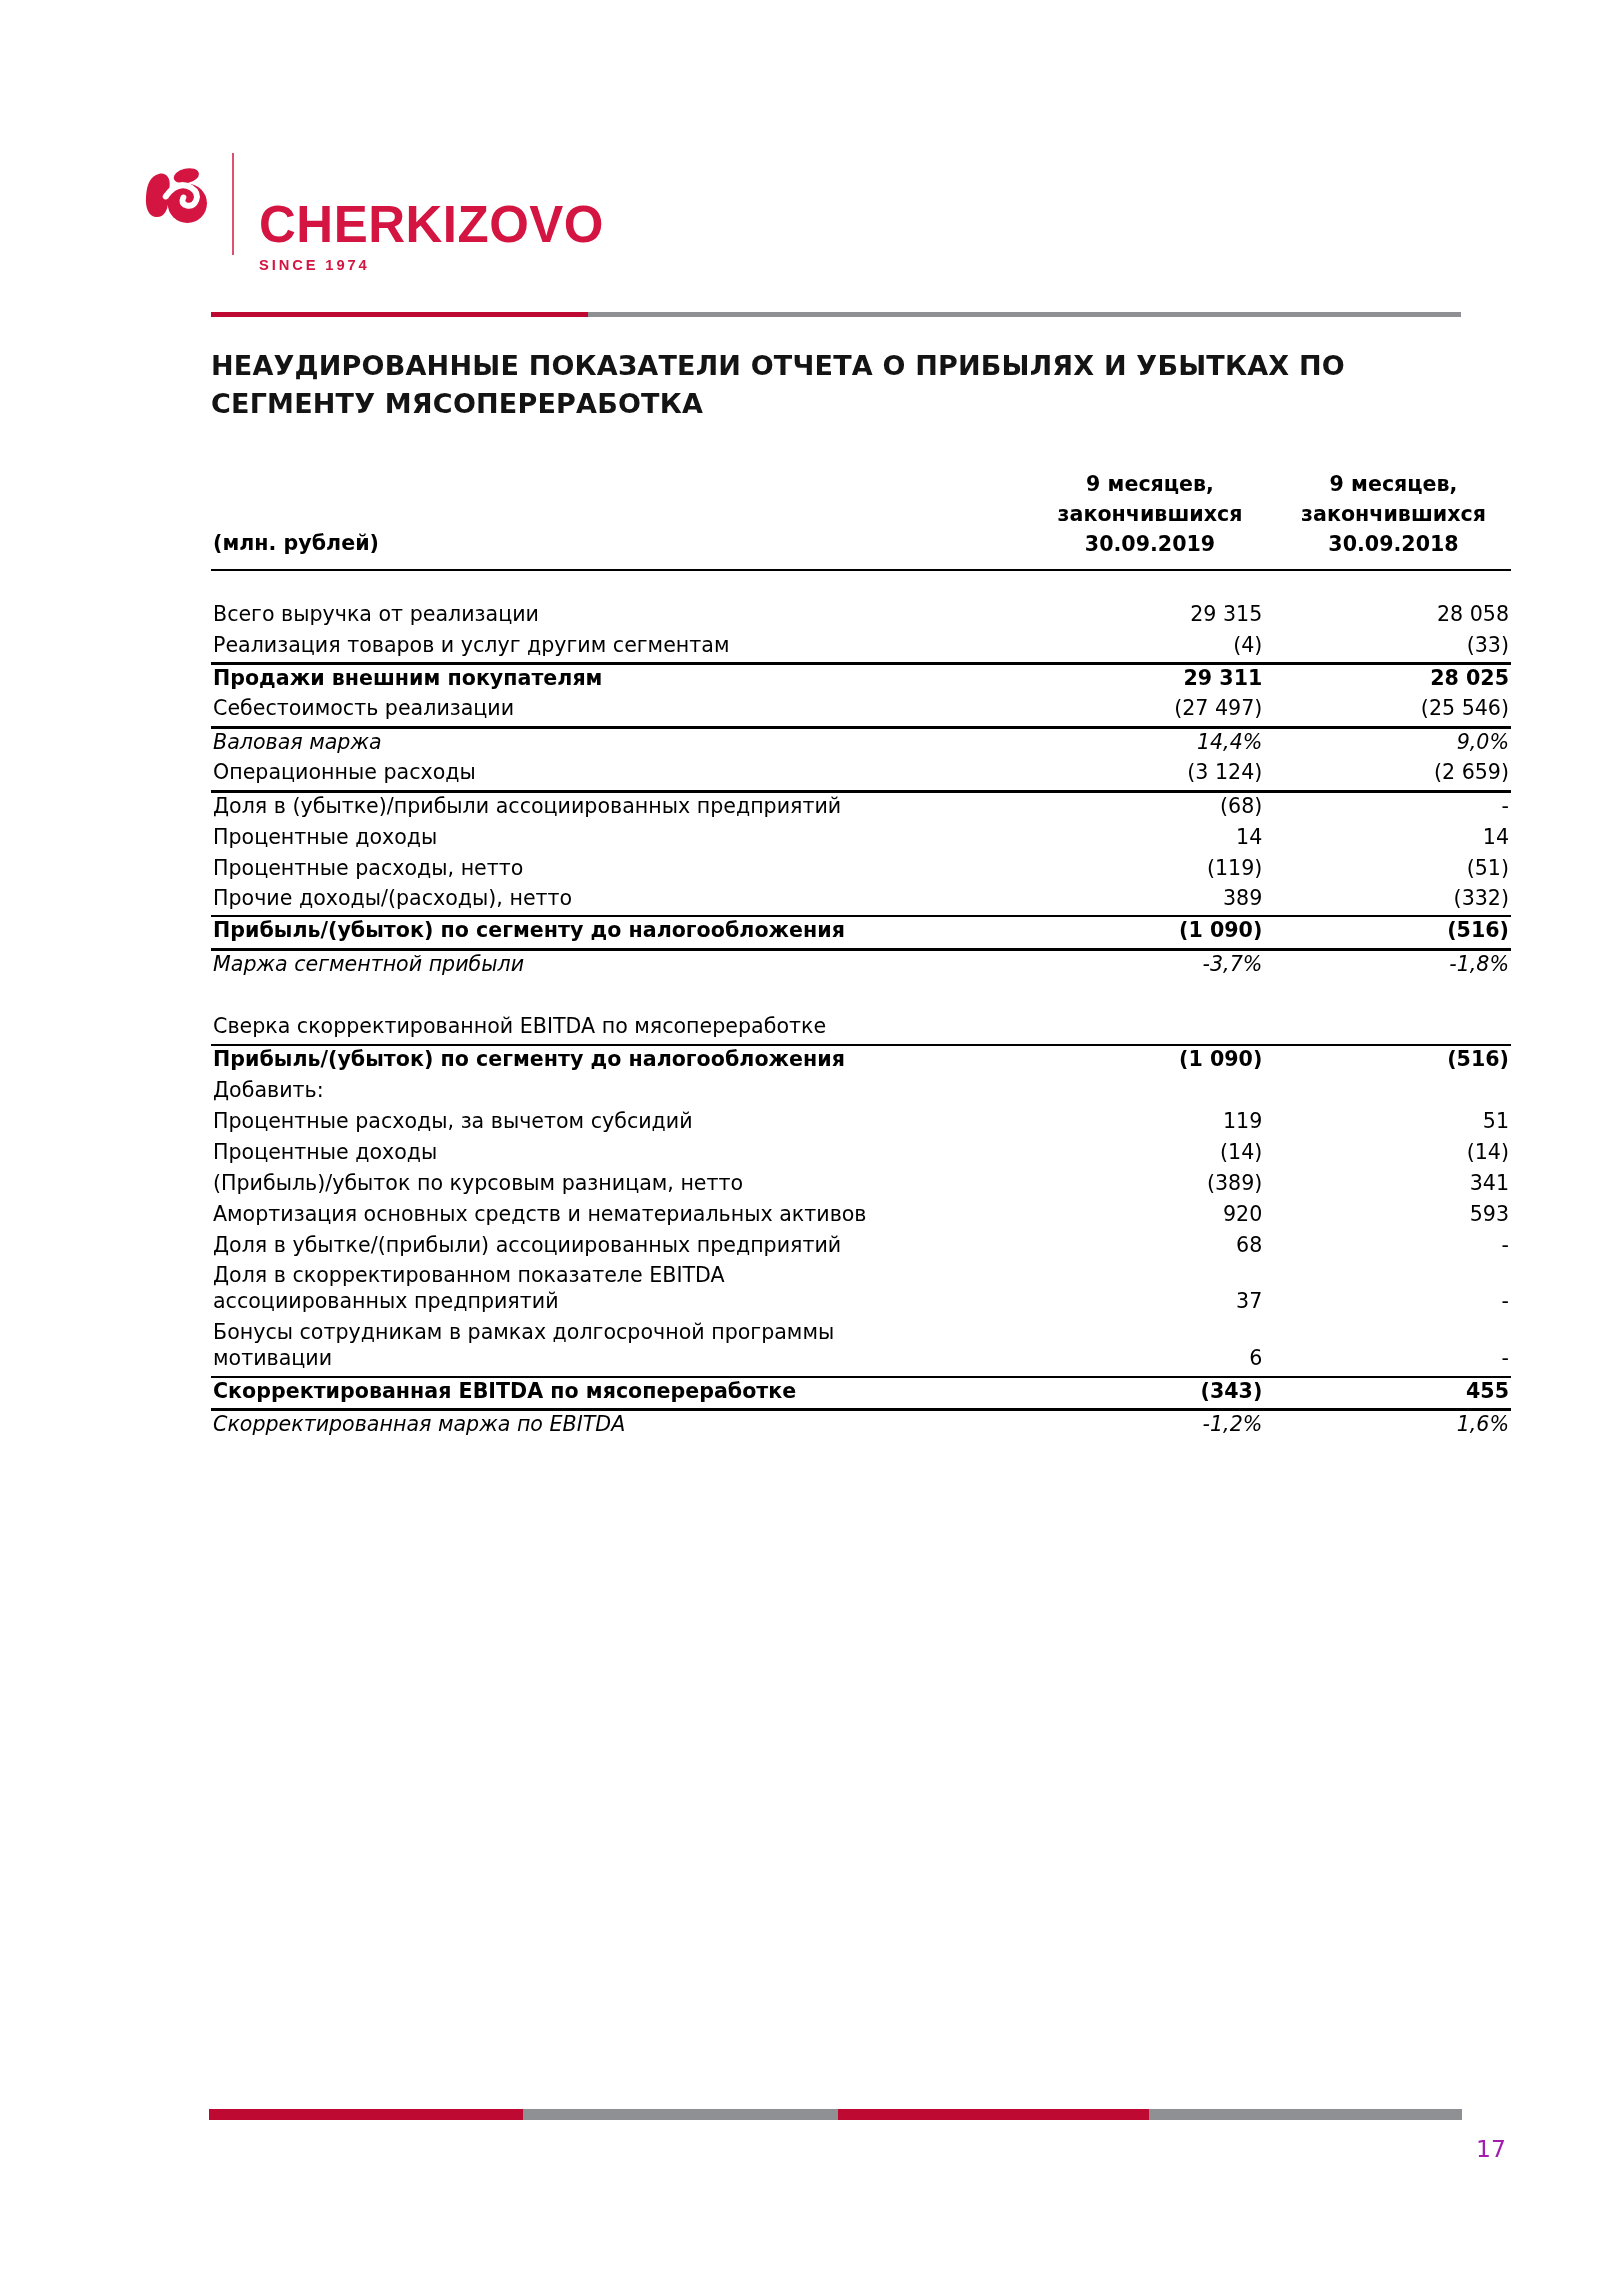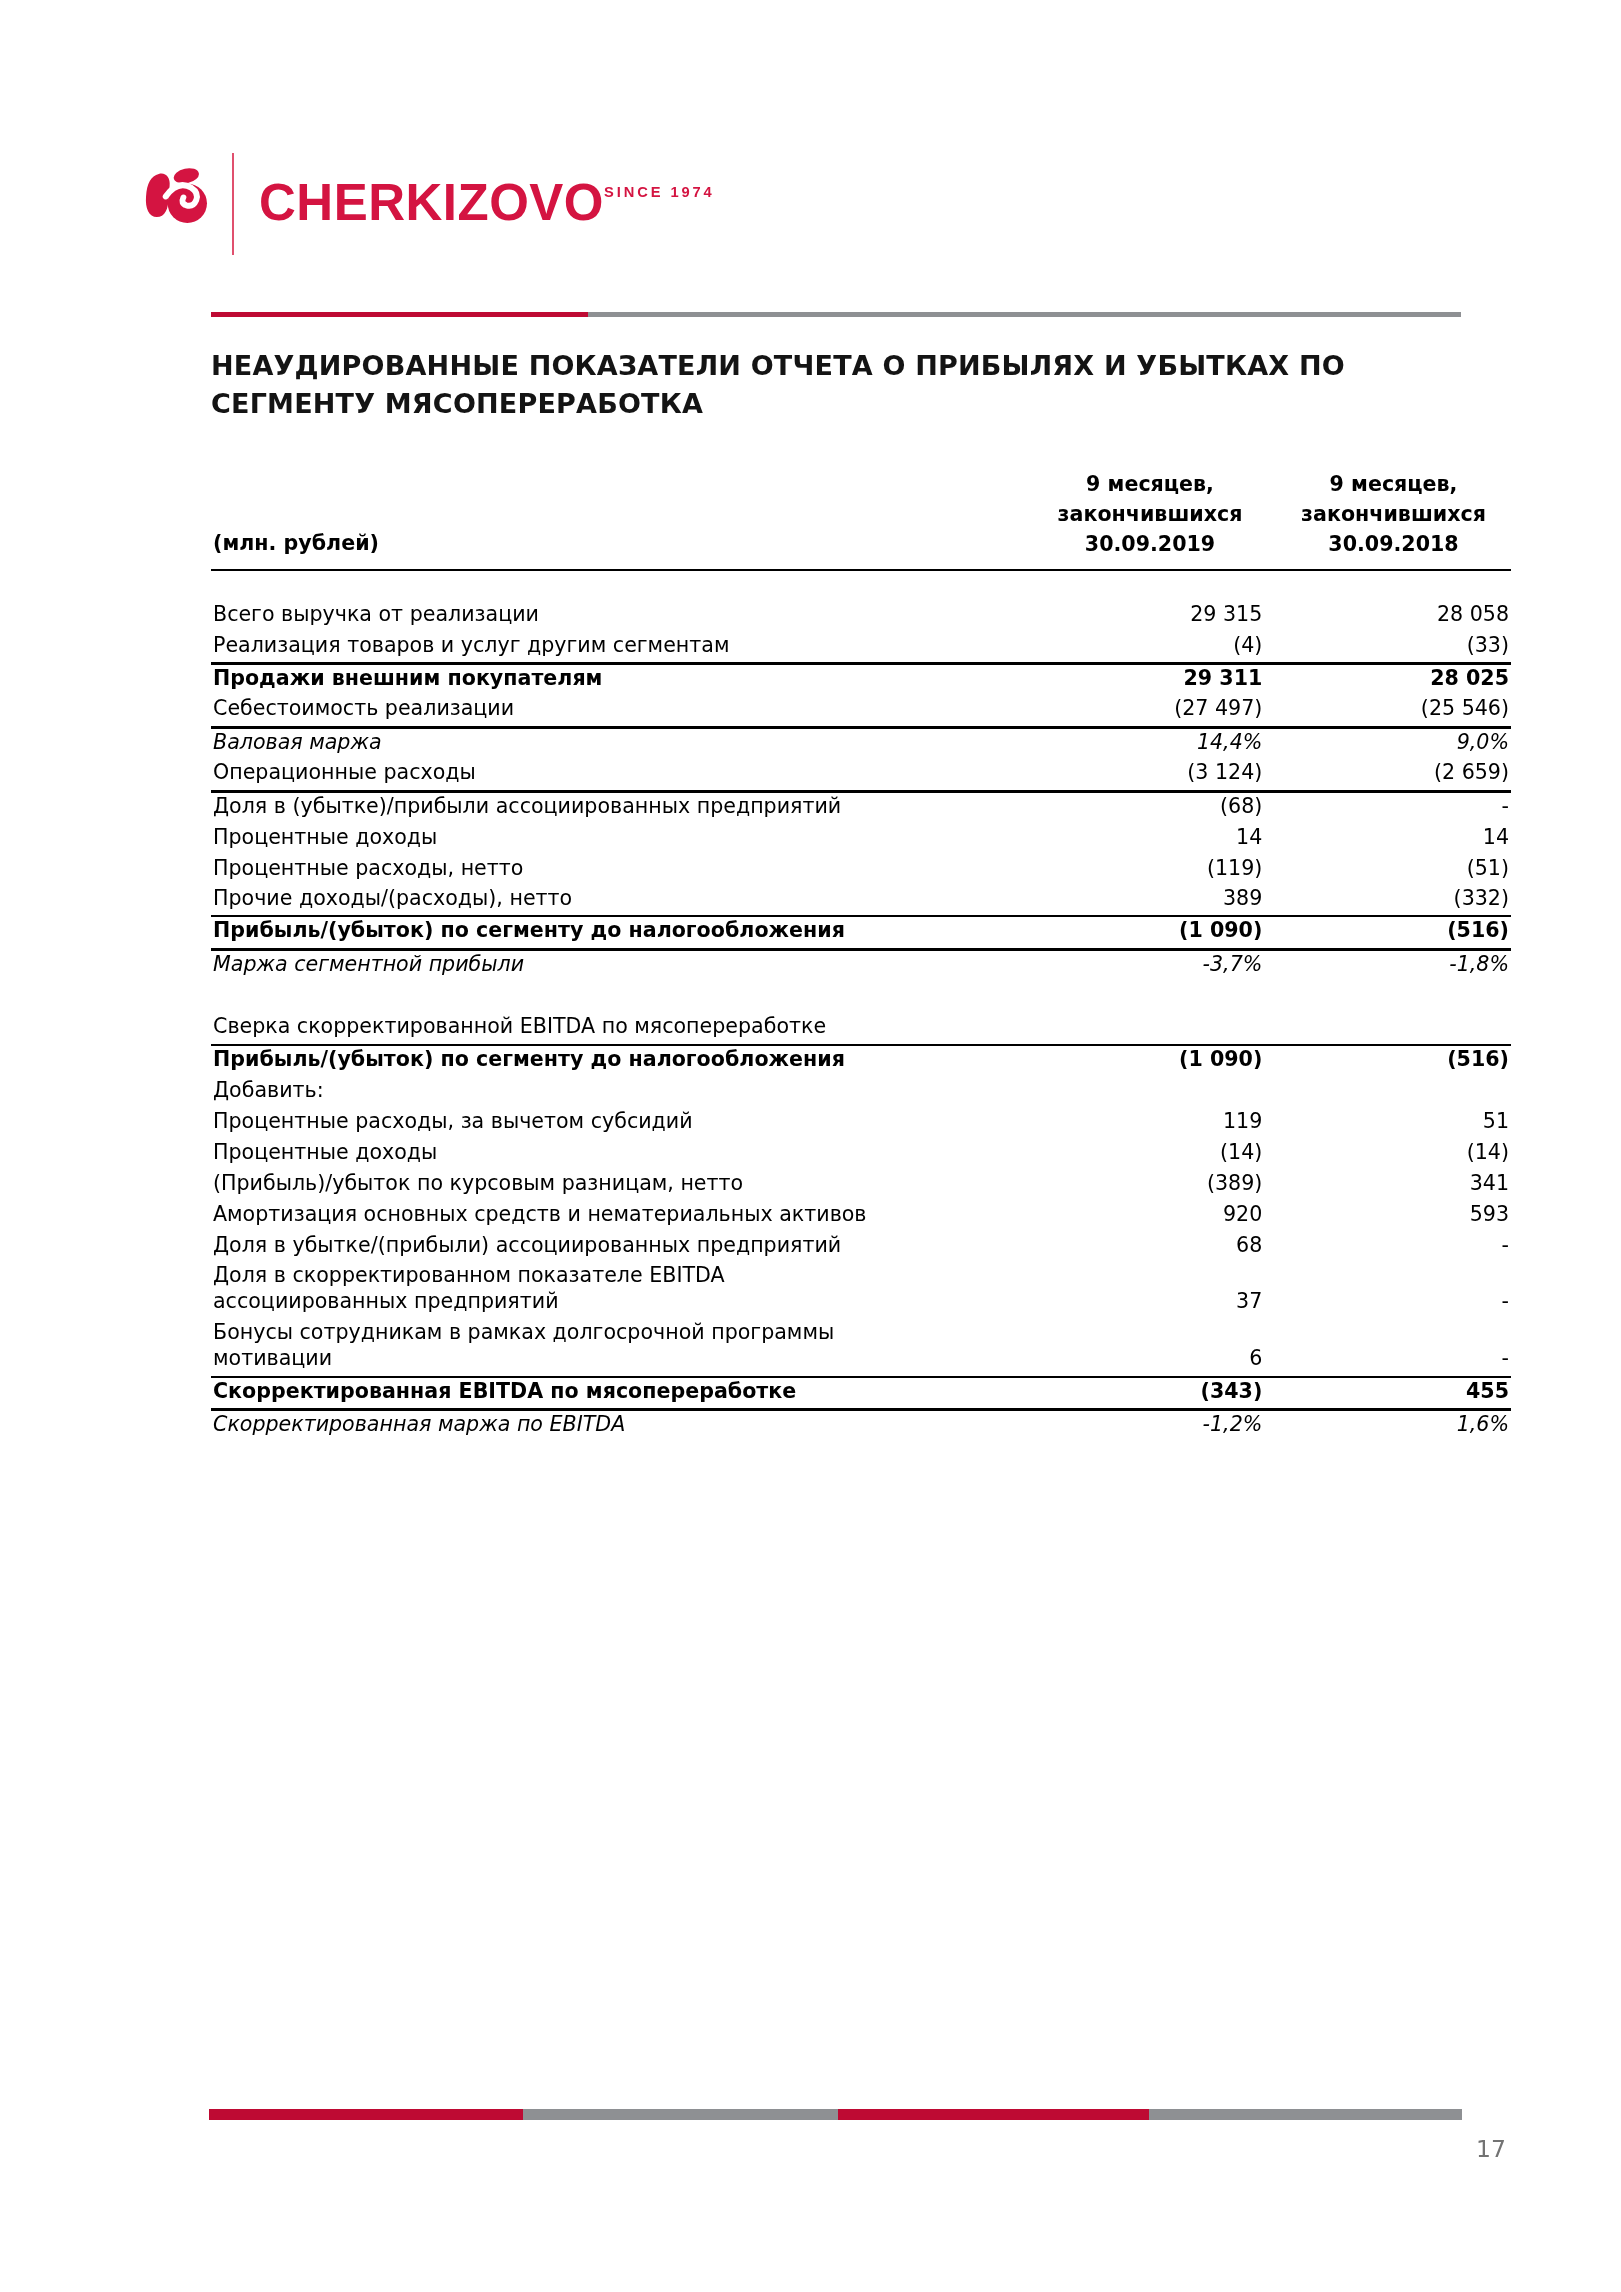--- a/index.html
+++ b/index.html
@@ -12,21 +12,21 @@
   html,body{background:#ffffff;}
   body{
     width:1621px;height:2293px;position:relative;overflow:hidden;
     font-family:"DejaVu Sans","Liberation Sans",sans-serif;color:var(--ink);
   }
 
   
   .logo{position:absolute;left:145px;top:153px;display:flex;align-items:flex-start;}
   .logo-mark{width:63px;height:57px;margin-top:13.7px;}
   .logo-divider{width:2px;height:102px;background:#E0506E;margin:0 25.5px 0 23.5px;}
-  .logo-text{display:flex;flex-direction:row;margin-top:24px;}
+  .logo-text{display:flex;flex-direction:column;margin-top:46px;}
   .logo-brand{
     font-family:"Liberation Sans","DejaVu Sans",sans-serif;
     font-size:51px;font-weight:700;letter-spacing:0.5px;color:var(--brand-red);line-height:1;
   }
   .logo-since{
     font-family:"Liberation Sans","DejaVu Sans",sans-serif;
     font-size:14.7px;font-weight:700;letter-spacing:2.9px;color:var(--brand-red);margin-top:6.9px;
   }
 
   
@@ -64,21 +64,21 @@
   tr.b-thin td{border-bottom:2px solid #000;}
   tr.b-thick td{border-bottom:3.9px solid #000;}
   tr.r-spacer td{height:32px;padding:0;border:none;}
 
   
   .footer-bar{position:absolute;left:209px;top:2109px;width:1253px;height:10.8px;display:flex;}
   .footer-bar .s1{width:314px;background:var(--rule-red);}
   .footer-bar .s2{width:315px;background:var(--rule-gray);}
   .footer-bar .s3{width:312px;background:var(--rule-red);}
   .footer-bar .s4{width:313px;background:var(--rule-gray);}
-  .page-number{position:absolute;top:2135px;right:115px;font-size:23.5px;color:#737373;}
+  .page-number{position:absolute;top:2135px;right:115px;font-size:23.5px;color:#a21caf;}
 </style>
 </head>
 <body>
 
 <div class="logo">
   <svg class="logo-mark" viewBox="0 0 64 58" xmlns="http://www.w3.org/2000/svg">
     <path fill="#D41441" d="M14,7 C21,5 26,11 25,19 L24,30 C24,43 20,51 12,51 C4,51 0,42 1,30 C2,16 6,9 14,7 Z"></path>
     <ellipse fill="#D41441" cx="42" cy="9" rx="13" ry="7.5" transform="rotate(-12 42 9)"></ellipse>
     <circle fill="#D41441" cx="43" cy="37" r="20"></circle>
     <path fill="none" stroke="#ffffff" stroke-width="6" stroke-linecap="round" d="M21,30 Q33,13 47,21 Q55,26 52,34 Q49,41 42,39 Q36,37 39,31"></path>

